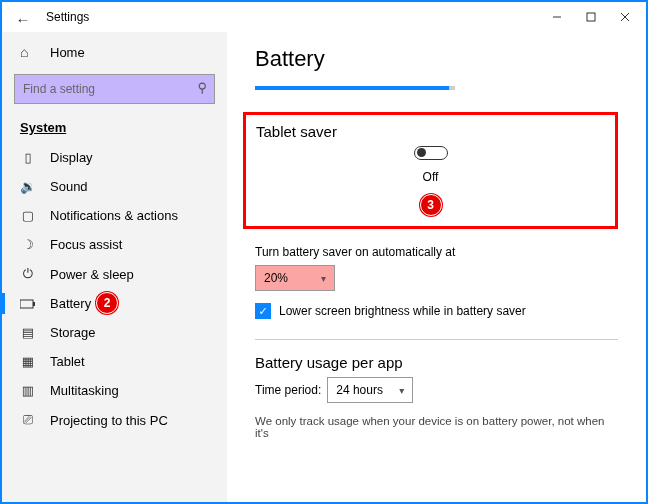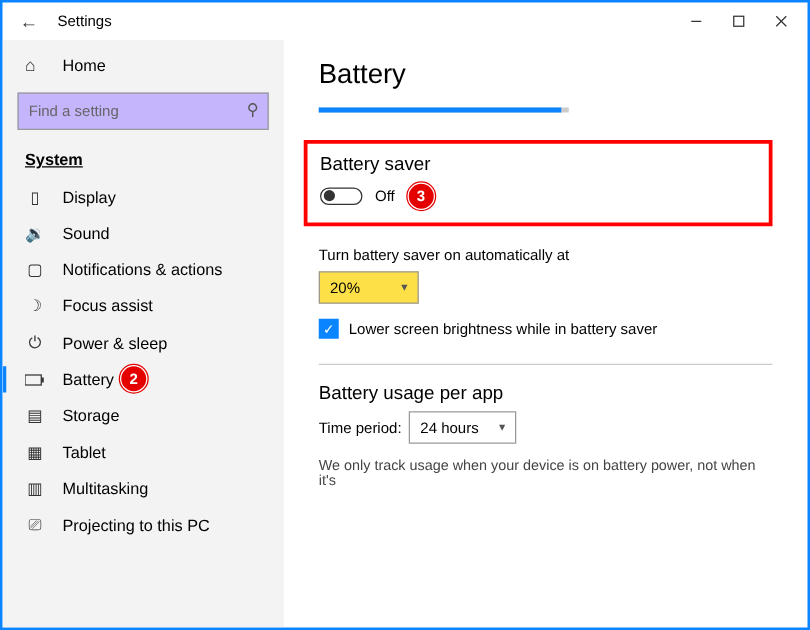--- a/index.html
+++ b/index.html
@@ -25,25 +25,25 @@
   .nav-item.active::before { content:""; position:absolute; left:0; top:4px; bottom:4px; width:3px; background:#0a84ff; }
   .content { flex: 1; padding: 14px 28px 0 28px; overflow-y: hidden; }
   h1.page { font-size: 22px; font-weight: 400; margin-bottom: 14px; }
   .pct { font-size: 28px; font-weight: 400; margin-bottom: 4px; }
   .progress { width: 200px; height: 4px; background: #ccc; margin-bottom: 22px; }
   .progress-fill { height: 100%; background: #0a84ff; }
   .section { margin-bottom: 16px; }
   .boxed { border: 3px solid #ff0000; padding: 8px 10px 10px 10px; margin-left: -12px; margin-right: 0; }
   .sh { font-size: 15px; font-weight: 400; margin-bottom: 6px; color:#000; }
   .desc { font-size: 11.5px; color: #444; line-height: 1.35; margin-bottom: 10px; }
-  .toggle-row { display: flex; align-items: center; gap: 10px; font-size: 12px; }
+  .toggle-row { display: flex; align-items: center; gap: 10px; font-size: 12px; flex-direction: column; }
   .toggle { width: 34px; height: 14px; border: 1.6px solid #333; border-radius: 10px; position: relative; background:#fff; }
   .knob { width: 9px; height: 9px; background: #333; border-radius: 50%; position: absolute; left: 2px; top: 1px; }
   .label2 { font-size: 12px; margin-bottom: 6px; }
-  .select { width: 80px; height: 26px; border: 1px solid #999; background:#fde047; display:flex; align-items:center; justify-content:space-between; padding: 0 8px; font-size:12px; margin-bottom:12px; }
+  .select { width: 80px; height: 26px; border: 1px solid #999; background:#fca5a5; display:flex; align-items:center; justify-content:space-between; padding: 0 8px; font-size:12px; margin-bottom:12px; }
   .chev { font-size: 10px; color:#555; }
   .cbrow { display:flex; align-items:center; gap:8px; font-size:12px; margin-bottom: 20px; }
   .cb { width:16px; height:16px; background:#0a84ff; color:#fff; font-size:11px; display:flex; align-items:center; justify-content:center; }
   .hr { border-top:1px solid #ccc; margin: 0 0 14px 0; }
   .period-row { display:flex; align-items:center; gap:6px; font-size:12px; margin-bottom:12px; }
   .select2 { width: 86px; height: 26px; border: 1px solid #999; background:#fff; display:flex; align-items:center; justify-content:space-between; padding: 0 8px; font-size:12px; }
   .track { font-size: 11.5px; color:#444; }
   
   .badge { width:22px; height:22px; border-radius:50%; background:#e50000; border:1.5px solid #fff; color:#fff; font-size:12px; font-weight:600; display:flex; align-items:center; justify-content:center; position:absolute; box-shadow: 0 0 0 1px #e50000; }
   svg { display:block; }
@@ -137,21 +137,21 @@
       </div>
     </div>
 
     <div class="content">
       <h1 class="page">Battery</h1>
       <div class="progress">
         <div class="progress-fill" style="width:97%;"></div>
       </div>
 
       <div class="section boxed" style="position:relative;">
-        <div class="sh">Battery saver</div>
+        <div class="sh">Tablet saver</div>
         <div class="toggle-row">
           <div class="toggle">
               <div class="knob"></div>
             </div>
           <span>Off</span>
           <div class="badge" style="position:relative; left:0; top:0;">3</div>
         </div>
       </div>
 
       <div class="section">

